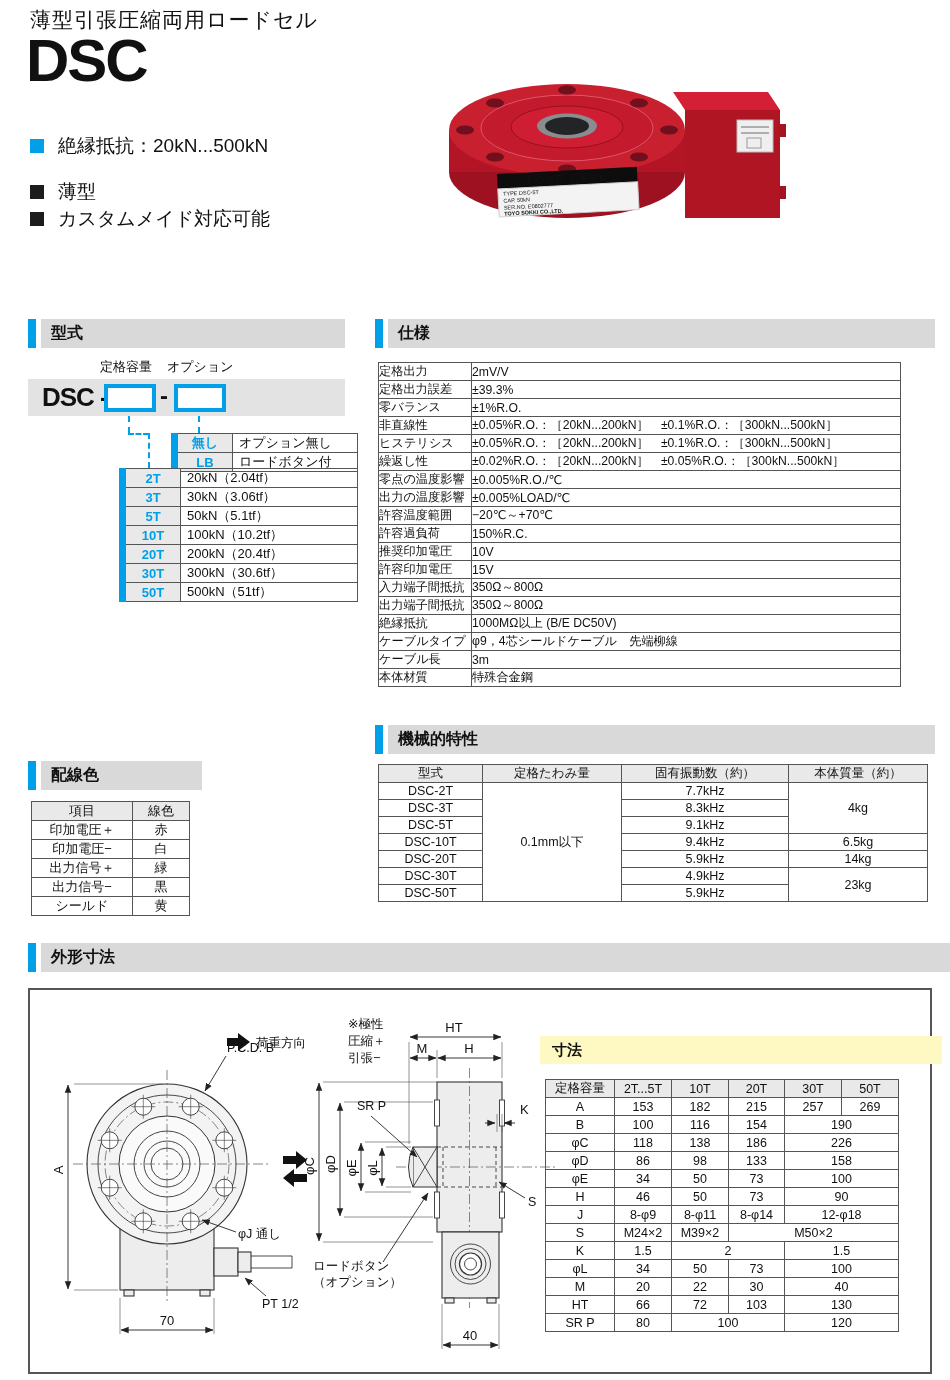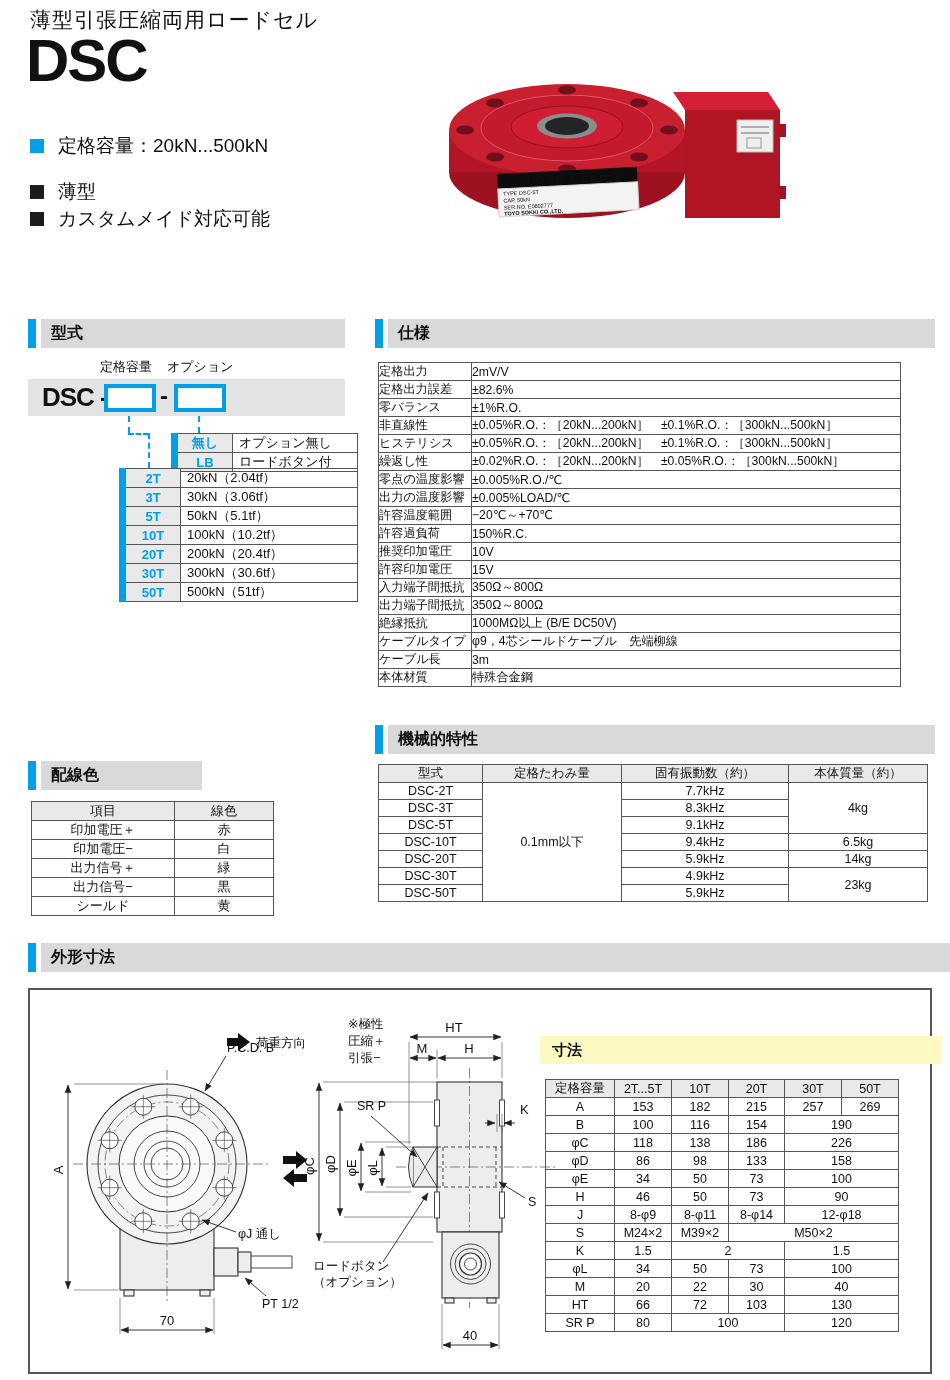--- a/index.html
+++ b/index.html
@@ -29,21 +29,21 @@
   
   table{border-collapse:collapse;}
   td,th{border:1px solid #555;font-weight:normal;}
   .blue-left{border-left:7px solid var(--accent);}
   .sel-table{position:absolute;font-size:13px;}
   .sel-table td{height:16.5px;padding:0 6px;}
   .sel-code{background:#e9e9e9;color:var(--accent);font-weight:bold;text-align:center;}
   .spec-table{position:absolute;font-size:12.2px;}
   .spec-table td{height:15.2px;padding:0 0;white-space:nowrap;}
   .wire-table{position:absolute;font-size:13px;text-align:center;}
-  .wire-table td,.wire-table th{height:17px;padding:0 21px;}
+  .wire-table td,.wire-table th{height:17px;padding:0 0;}
   .wire-table th{background:#e9e9e9;}
   .mech-table{position:absolute;font-size:12.5px;text-align:center;}
   .mech-table td,.mech-table th{height:16px;padding:0 4px;}
   .mech-table th{background:#e9e9e9;}
   .dims-table{position:absolute;font-size:12.5px;text-align:center;}
   .dims-table td,.dims-table th{height:17px;padding:0 2px;}
   .dims-table th{background:#e9e9e9;}
   
   .draw-box{position:absolute;border:2px solid #555;background:#fff;}
   .dims-bar{position:absolute;background:#fef9c3;display:flex;align-items:center;
@@ -64,21 +64,21 @@
 <body>
 
 <div class="page">
 
   <div class="abs subtitle">薄型引張圧縮両用ロードセル</div>
   <div class="abs dsc-title">DSC</div>
 
   <div class="abs" style="left:30px;top:133px;">
     <div class="bullet-row">
       <span class="bullet-sq b-blue"></span>
-      <span>定格容量：20kN...500kN</span>
+      <span>絶縁抵抗：20kN...500kN</span>
     </div>
   </div>
   <div class="abs" style="left:30px;top:179px;">
     <div class="bullet-row">
       <span class="bullet-sq b-dark"></span>
       <span>薄型</span>
     </div>
   </div>
   <div class="abs" style="left:30px;top:206px;">
     <div class="bullet-row">
@@ -201,21 +201,21 @@
   </div>
 
   <table class="spec-table" style="left:378px;top:362px;">
     <tbody>
         <tr>
           <td style="width:92px;">定格出力</td>
           <td style="width:428px;">2mV/V</td>
         </tr>
     <tr>
           <td>定格出力誤差</td>
-          <td>±82.6%</td>
+          <td>±39.3%</td>
         </tr>
     <tr>
           <td>零バランス</td>
           <td>±1%R.O.</td>
         </tr>
     <tr>
           <td>非直線性</td>
           <td>±0.05%R.O.：［20kN...200kN］　±0.1%R.O.：［300kN...500kN］</td>
         </tr>
     <tr>

